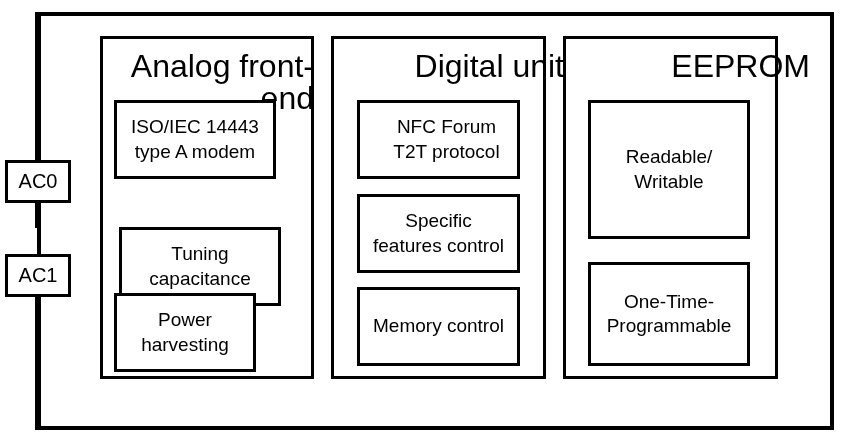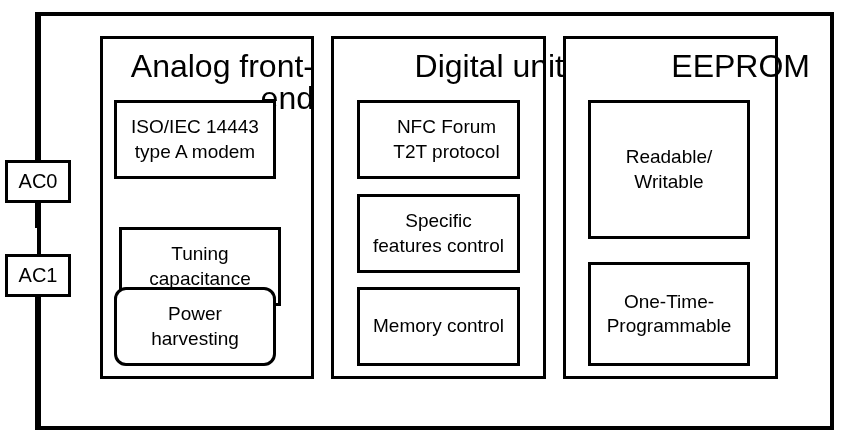--- a/index.html
+++ b/index.html
@@ -106,21 +106,21 @@
     <span>AC1</span>
   </div>
 
   <div class="group-box" style="left:100px; top:36px; width:214px; height:343px;"></div>
   <div class="group-title" style="left:100px; top:50px; width:214px;">Analog front-end</div>
 
   <div class="block" style="left:114px; top:100px; width:162px; height:79px;">ISO/IEC 14443
 type A modem</div>
   <div class="block" style="left:119px; top:194px; width:162px; height:79px;margin-top:33px;">Tuning
 capacitance</div>
-  <div class="block" style="left:114px; top:287px; width:162px; height:79px;border-radius:12px;">Power
+  <div class="block" style="left:114px; top:293px; width:142px; height:79px;">Power
 harvesting</div>
 
   <div class="group-box" style="left:331px; top:36px; width:215px; height:343px;"></div>
   <div class="group-title" style="left:331px; top:50px; width:233px;">Digital unit</div>
 
   <div class="block" style="left:357px; top:100px; width:163px; height:79px;padding-left:16px;">NFC Forum
 T2T protocol</div>
   <div class="block" style="left:357px; top:194px; width:163px; height:79px;">Specific
 features control</div>
   <div class="block" style="left:357px; top:287px; width:163px; height:79px;">Memory control</div>

